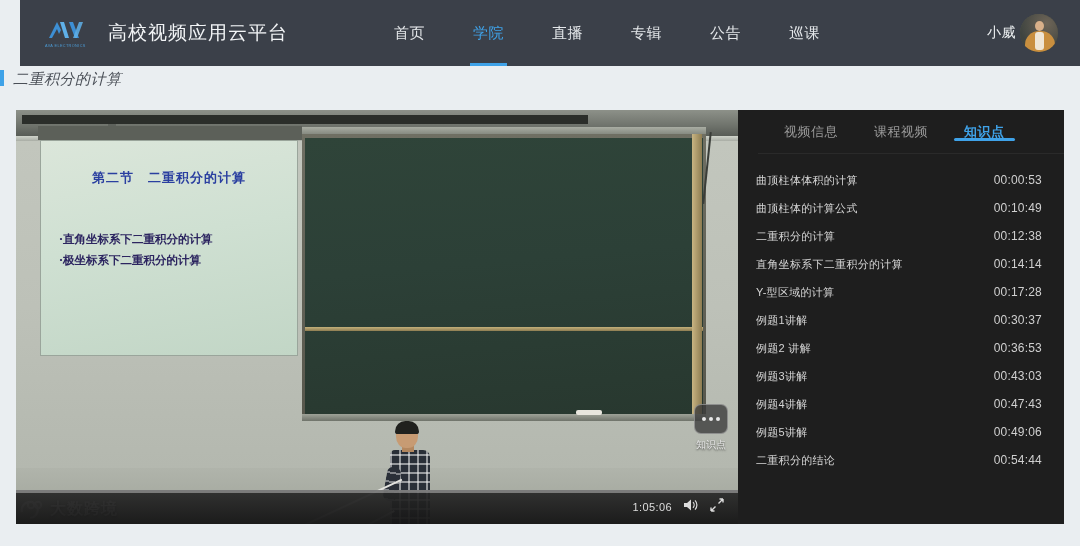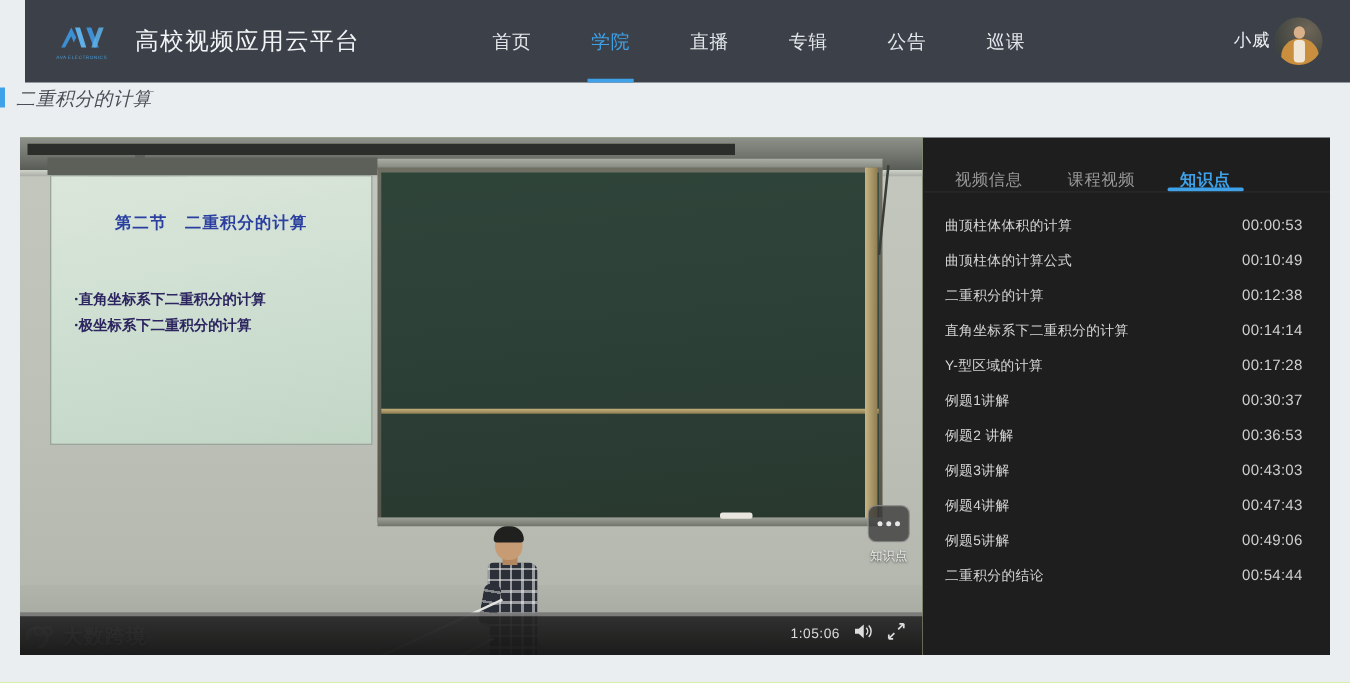--- a/index.html
+++ b/index.html
@@ -381,23 +381,24 @@
     width: 326px;
     height: 414px;
     background: #1e1e1e;
     flex: none;
     display: flex;
     flex-direction: column;
   }
   .panel-tabs {
     height: 44px;
     display: flex;
-    align-items: flex-end;
+    align-items: center;
     padding-left: 8px;
     border-bottom: 1px solid #2a2a2a;
+    margin-left: 20px;
   }
   .panel-tab {
     position: relative;
     display: flex; align-items: center;
     padding: 0 18px;
     color: #9a9a9a;
     font-size: 13px;
     cursor: pointer;
     letter-spacing: .5px;
   }

